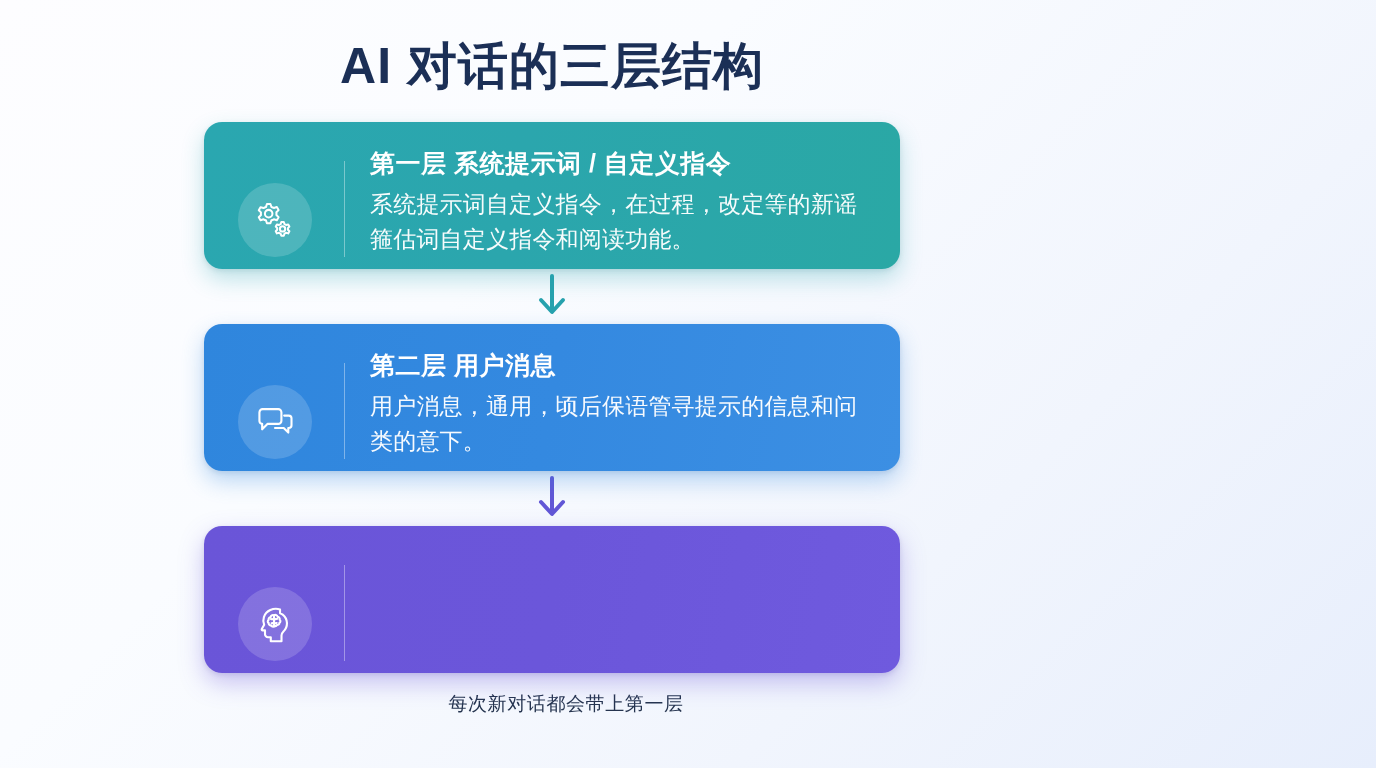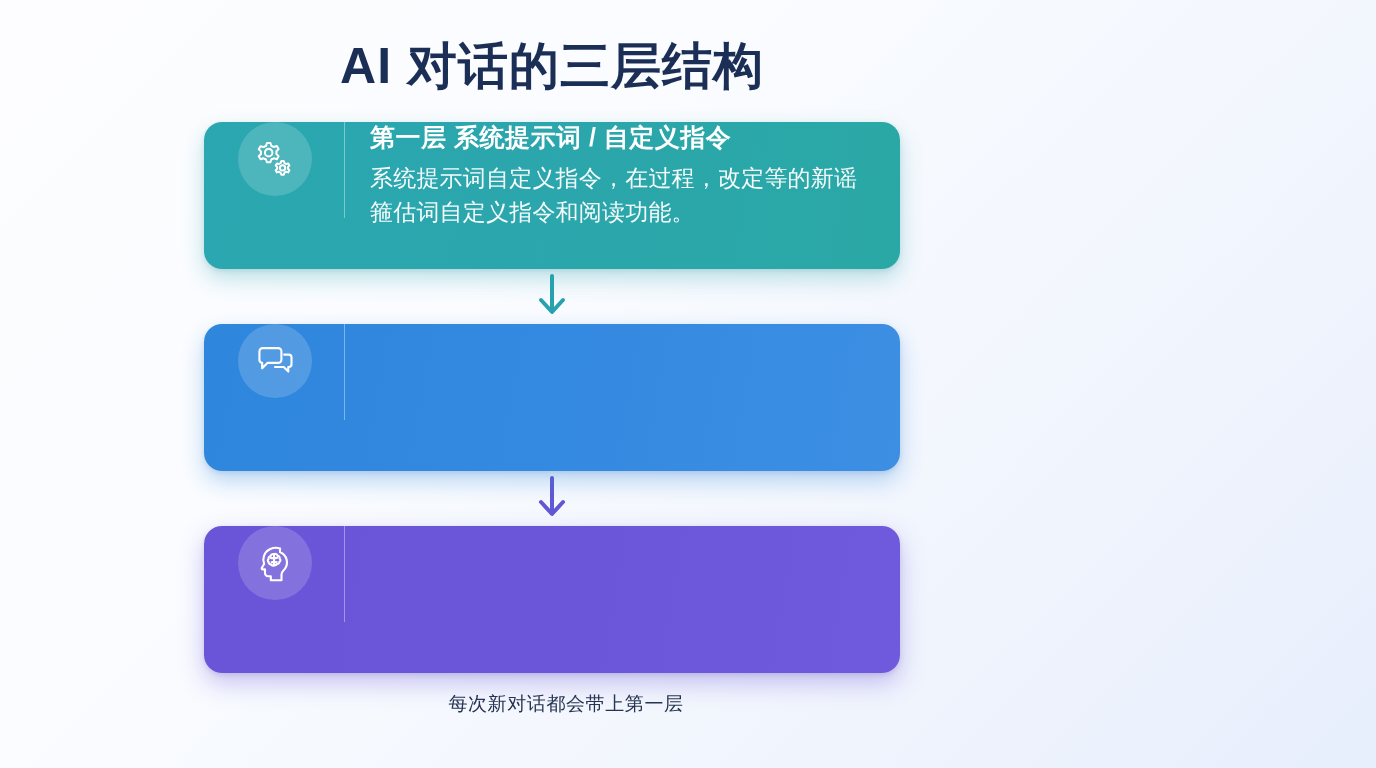--- a/index.html
+++ b/index.html
@@ -47,22 +47,22 @@
   }
 
   
   .card {
     position: relative;
     box-sizing: border-box;
     width: 696px;
     height: 147px;
     border-radius: 18px;
     display: flex;
-    align-items: flex-start;
-    padding: 0 26px 0 22px;
+    align-items: flex-end;
+    padding: 0 26px 12px 22px;
     color: #ffffff;
     overflow: hidden;
   }
   .card.teal {
     background: linear-gradient(100deg, #2aa7b0 0%, #2ba6ad 45%, #2aa8a5 100%);
     box-shadow: 0 10px 22px rgba(42,165,175,0.30), 0 2px 5px rgba(30,70,90,0.12);
   }
   .card.blue {
     background: linear-gradient(100deg, #2f86dd 0%, #3489e0 50%, #3c8fe3 100%);
     box-shadow: 0 10px 22px rgba(47,134,221,0.32), 0 2px 5px rgba(25,60,110,0.12);
@@ -168,20 +168,24 @@
     </div>
 
     <div class="card blue">
       <div class="icon-wrap">
         <svg viewBox="0 0 48 48" fill="none" stroke="#ffffff" stroke-width="2.3" stroke-linecap="round" stroke-linejoin="round">
           <path d="M7 13.5a3.5 3.5 0 0 1 3.5-3.5h17a3.5 3.5 0 0 1 3.5 3.5v9a3.5 3.5 0 0 1-3.5 3.5H16l-6 6v-6h-0.5A3.5 3.5 0 0 1 7 22.5z"></path>
           <path d="M24 30.5h9.5l5 5v-5h0.5a3 3 0 0 0 3-3v-7.5a3 3 0 0 0-3-3H34"></path>
         </svg>
       </div>
       <div class="divider"></div>
+      <div class="card-text">
+        <div class="card-title">第二层  用户消息</div>
+        <div class="card-desc">用户消息，通用，顷后保语管寻提示的信息和问类的意下。</div>
+      </div>
     </div>
 
     <div class="arrow">
       <svg width="34" height="48" viewBox="0 0 34 48" fill="none" stroke="#6257d6" stroke-width="4" stroke-linecap="round" stroke-linejoin="round">
         <line x1="17" y1="4" x2="17" y2="38"></line>
         <polyline points="6,28 17,40 28,28"></polyline>
       </svg>
     </div>
 
     <div class="card purple">

